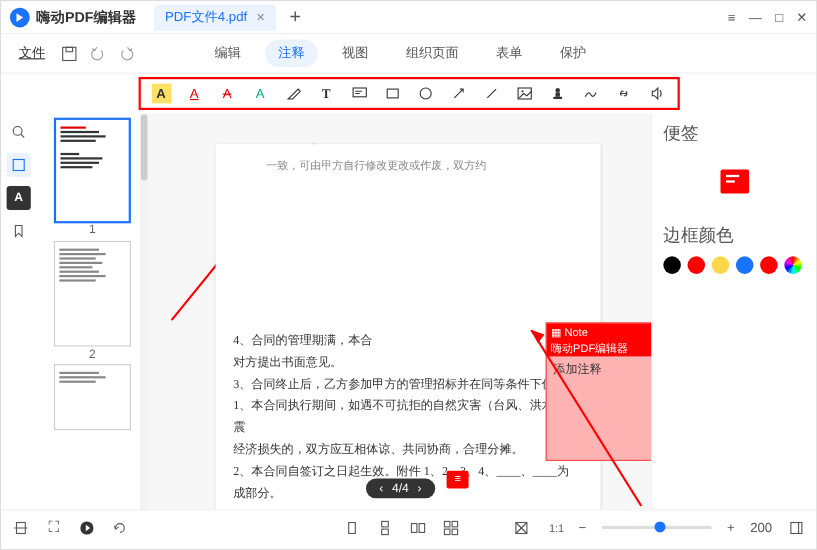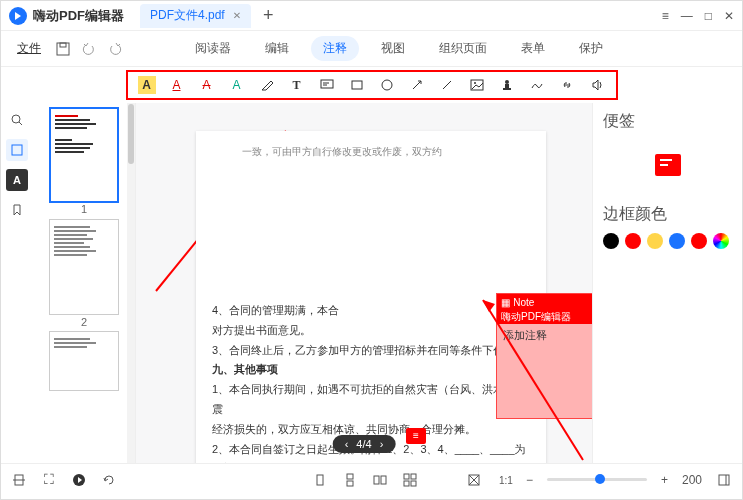--- a/index.html
+++ b/index.html
@@ -31,21 +31,21 @@
 .thumbtitle{font-size:12px;margin:2px 0 6px;}
 .thumb{width:70px;height:96px;border:1px solid #ccc;margin:0 auto 16px;background:#fff;padding:4px;position:relative;}
 .thumb.active{border:2px solid #1a73ff;}
 .thline{height:2px;background:#333;margin:2px 0;}
 .thline.r{background:#d00;}
 .thnum{position:absolute;bottom:-14px;left:50%;transform:translateX(-50%);font-size:11px;color:#666;}
 .scrolltrack{position:absolute;right:0;top:0;width:8px;height:100%;background:#f3f3f3;}
 .scrollthumb{width:6px;height:60px;background:#ccc;border-radius:3px;margin:1px;}
 .center{flex:1;background:#f7f7f8;position:relative;overflow:hidden;}
 .page{position:absolute;left:60px;top:28px;width:350px;height:340px;background:#fff;box-shadow:0 1px 3px rgba(0,0,0,.15);padding:12px 16px;font-size:11px;line-height:1.8;}
-.txt{color:#333;}
+.txt{color:#333;font-family:Liberation Serif, serif;}
 .bold{font-weight:bold;}
 .note{position:absolute;left:360px;top:190px;width:196px;height:126px;background:#ffb3b3;border:1px solid #ff4444;}
 .notehdr{height:16px;background:#ff0000;color:#fff;font-size:10px;display:flex;align-items:center;padding:0 4px;justify-content:space-between;}
 .noteline2{height:14px;background:#ff0000;color:#fff;font-size:10px;padding:0 4px;}
 .notebody{padding:4px 6px;font-size:11px;}
 .noteicon{position:absolute;left:270px;top:325px;width:20px;height:16px;background:#ff0000;border-radius:2px;display:flex;align-items:center;justify-content:center;}
 .noteicon span{color:#fff;font-size:10px;line-height:1;}
 .pagenav{position:absolute;left:50%;transform:translateX(-50%);bottom:10px;background:#333;color:#fff;border-radius:14px;padding:3px 12px;display:flex;align-items:center;gap:8px;font-size:11px;}
 .arrow{position:absolute;pointer-events:none;}
 .arrow1{left:10px;top:18px;}
@@ -100,21 +100,20 @@
         <path d="M2 2 L4 4 L6 1" fill="none" stroke="#999"></path>
       </svg>
     </span>
   <span class="tbicon">
       <svg width="14" height="14" viewBox="0 0 14 14">
         <path d="M4 4 A5 5 0 1 0 10 3" fill="none" stroke="#999"></path>
         <path d="M12 2 L10 4 L8 1" fill="none" stroke="#999"></path>
       </svg>
     </span>
   <div class="spacer" style="flex:0 0 40px"></div>
-  <span class="tabbtn">阅读器</span>
   <span class="tabbtn">编辑</span>
   <span class="tabbtn active">注释</span>
   <span class="tabbtn">视图</span>
   <span class="tabbtn">组织页面</span>
   <span class="tabbtn">表单</span>
   <span class="tabbtn">保护</span>
 </div>
 
 <div class="annobar-wrap">
   <div class="annobar">
@@ -249,21 +248,20 @@
     <svg class="arrow arrow1" width="160" height="180">
         <line x1="10" y1="170" x2="140" y2="10" stroke="#ff0000" stroke-width="2"></line>
         <polygon points="140,10 128,16 134,22" fill="#ff0000"></polygon>
       </svg>
     <div class="page">
       <div class="txt" style="margin-left:30px;color:#888;font-size:10px">一致，可由甲方自行修改更改或作废，双方约</div>
       <div style="height:140px"></div>
       <div class="txt">4、合同的管理期满，本合</div>
       <div class="txt">对方提出书面意见。</div>
       <span class="txt">3、合同终止后，乙方</span><span class="txt">参加甲方的管理招标并在同等条件下优先</span>
-      <div class="txt bold">九、其他事项</div>
       <div class="txt">1、本合同执行期间，如遇不可抗拒的自然灾害（台风、洪水、地震</div>
       <div class="txt">经济损失的，双方应互相体谅、共同协商，合理分摊。</div>
       <div class="txt">2、本合同自签订之日起生效。附件 1、2、3、4、____、____为</div>
       <div class="txt">成部分。</div>
     </div>
     <div class="note">
       <div class="notehdr">
         <span>▦ Note</span>
 
       </div>

